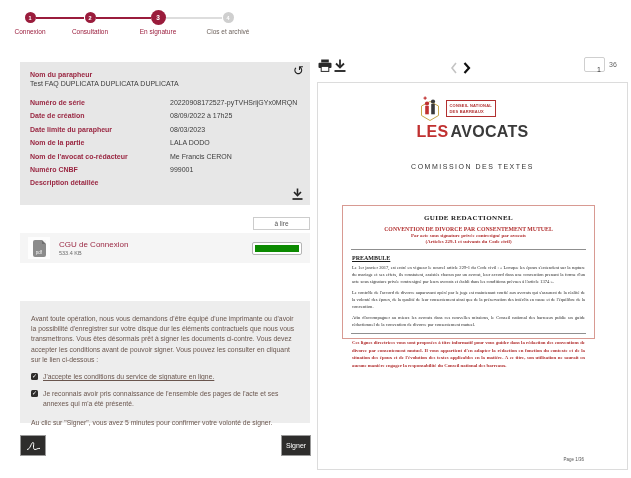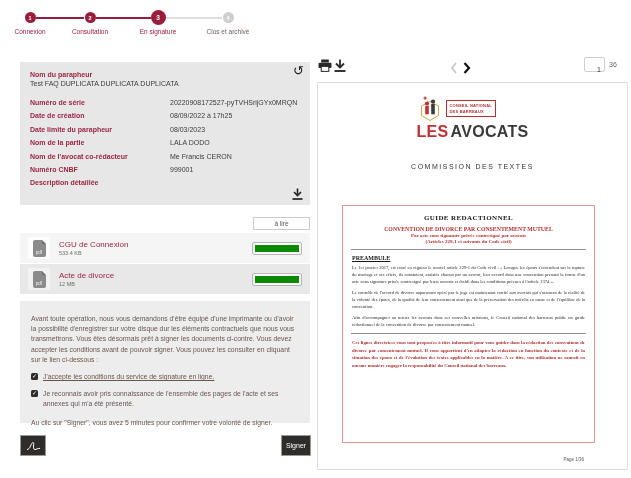--- a/index.html
+++ b/index.html
@@ -67,21 +67,21 @@
   .page-total { position:absolute; left:609px; top:61px; font-size:7px; color:#666; }
 
   
   .pdf-page { position:absolute; left:317px; top:82px; width:311px; height:388px; background:#fff; border:1px solid #dcdcdc; }
   .logo { position:absolute; top:12px; left:50%; transform:translateX(-50%); }
   .logo-top { display:flex; align-items:center; }
   .logo-box { border:1px solid #b23030; padding:2px 3px; margin-left:2px; font-size:4px; font-weight:bold; color:#b23030; line-height:1.3; letter-spacing:0.2px; }
   .logo-bottom { margin-top:1px; font-size:16px; font-weight:bold; letter-spacing:0.3px; text-align:center; white-space:nowrap; }
   .logo-les { color:#c03030; } .logo-avocats { color:#3a3a3a; margin-left:2px; }
   .commission { position:absolute; top:80px; left:0; width:100%; text-align:center; font-size:7px; letter-spacing:1.5px; color:#333; }
-  .redbox { position:absolute; left:24px; width:253px; top:122px; height:238px; border:1px solid #d89a92;
+  .redbox { position:absolute; left:24px; width:253px; top:122px; height:134px; border:1px solid #d89a92;
     padding:8px 9px 6px; font-family:"Liberation Serif",serif; }
   .doc-title1 { text-align:center; font-size:7px; font-weight:bold; color:#1a1a1a; letter-spacing:0.4px; }
   .doc-title2 { text-align:center; font-size:5.8px; font-weight:bold; color:#b23030; margin-top:3.5px; }
   .doc-title3 { text-align:center; font-size:5px; font-weight:bold; color:#b23030; margin-top:1.5px; }
   .doc-title4 { text-align:center; font-size:5px; font-weight:bold; color:#b23030; margin-top:1px; }
   .sep { border:0; border-top:1px solid #8f8f8f; margin:5px -1px; }
   .preambule { font-size:6px; font-weight:bold; text-decoration:underline; color:#1a1a1a; margin:2px 0 3px; }
   .para { font-size:4.6px; text-align:justify; color:#2a2a2a; line-height:1.55; margin-bottom:3.5px; }
   .disclaimer { font-size:4.8px; font-weight:bold; color:#b23030; text-align:justify; line-height:1.6; }
   .page-footer { position:absolute; right:43px; bottom:7px; font-size:4.5px; color:#555; }
@@ -166,32 +166,20 @@
     </div>
     <div class="file-text">
       <span class="file-name">CGU de Connexion</span>
       <span class="file-size">533.4 KB</span>
     </div>
     <div class="progress">
         <div class="progress-fill"></div>
       </div>
   </div>
 
-  <div class="file-row r1">
-    <div class="file-icon-box" style="background:#f2f2f2;">
-      <div class="pdf-glyph">pdf</div>
-    </div>
-    <div class="file-text">
-      <span class="file-name">Acte de divorce</span>
-      <span class="file-size">12 MB</span>
-    </div>
-    <div class="progress">
-        <div class="progress-fill"></div>
-      </div>
-  </div>
 
   <div class="instructions">
     <div>Avant toute opération, nous vous demandons d'être équipé d'une imprimante ou d'avoir la possibilité d'enregistrer sur votre disque dur les éléments contractuels que nous vous transmettrons. Vous êtes désormais prêt à signer les documents ci-contre. Vous devez accepter les conditions avant de pouvoir signer. Vous pouvez les consulter en cliquant sur le lien ci-dessous :</div>
     <div class="cb-row">
       <div class="checkbox"></div>
       <span class="cb-link">J'accepte les conditions du service de signature en ligne.</span>
     </div>
     <div class="cb-row">
       <div class="checkbox"></div>
       <span>Je reconnais avoir pris connaissance de l'ensemble des pages de l'acte et ses annexes qui m'a été présenté.</span>

